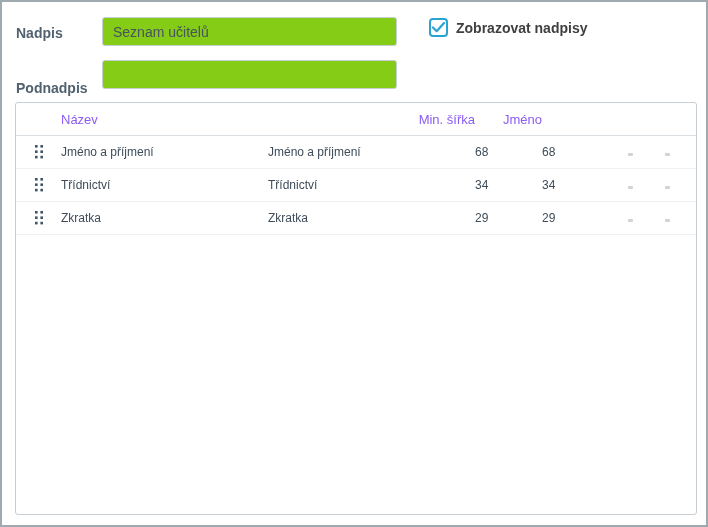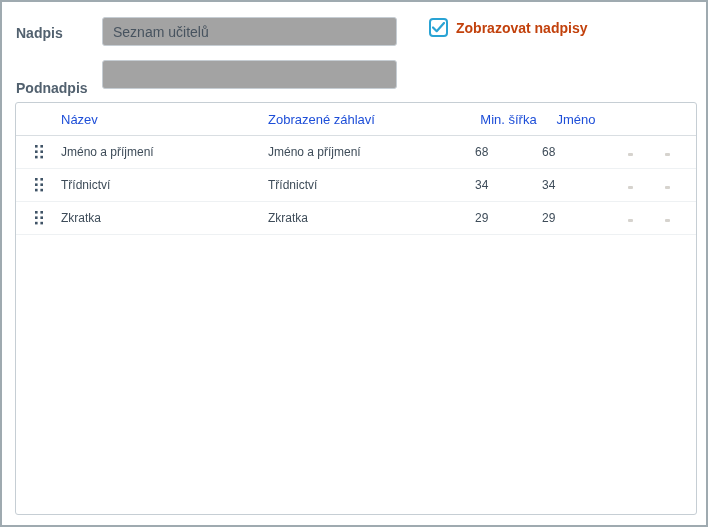--- a/index.html
+++ b/index.html
@@ -7,50 +7,50 @@
   .frame{
     position:relative;width:708px;height:527px;background:#fff;
     border:2px solid #9faab0;overflow:hidden;
     font-family:"Liberation Sans", sans-serif;
   }
   .field-label{
     position:absolute;left:14px;font-size:14px;font-weight:700;color:#52616f;
   }
   .text-input{
     position:absolute;left:100px;width:295px;height:29px;
-    border:1px solid #c6cdd3;border-radius:3px;background:#a3a3a3;
+    border:1px solid #c6cdd3;border-radius:3px;background:#84cc16;
     padding:0 10px;font-family:"Liberation Sans", sans-serif;
     font-size:14px;color:#47535f;outline:none;
   }
   .checkbox-group{
     position:absolute;left:427px;top:16px;display:flex;align-items:center;gap:8px;
   }
   .checkbox{
     width:19px;height:19px;border:2px solid #29a3d4;border-radius:4px;
     background:#fff;display:flex;align-items:center;justify-content:center;
     cursor:pointer;flex:none;
   }
   .checkbox svg{display:block;}
-  .checkbox-label{font-size:14px;font-weight:700;color:#c2410c;}
+  .checkbox-label{font-size:14px;font-weight:700;color:#404040;}
 
   .table{
     position:absolute;left:13px;top:100px;width:682px;height:413px;
     border:1px solid #c6ced4;border-radius:3px;background:#fff;
     display:flex;flex-direction:column;
   }
   .grid-row{
     display:grid;
     grid-template-columns:45px 207px 207px 67px 68px 40px 35px 1fr;
     align-items:center;height:33px;flex:none;
   }
-  .thead{border-bottom:1px solid #d9dee2;color:#1d4ed8;font-size:13px;}
+  .thead{border-bottom:1px solid #d9dee2;color:#8b5cf6;font-size:13px;}
   .trow{border-bottom:1px solid #eef1f3;color:#3e4c59;font-size:12px;}
   .cell{overflow:hidden;white-space:nowrap;}
   .num{text-align:left;}
-  .hc{text-align:center;}
+  .hc{text-align:right;}
   .c-handle{display:flex;justify-content:center;align-items:center;}
   .drag{display:flex;cursor:grab;padding:2px;}
   .tinydash{
     display:inline-block;width:5px;height:3px;background:#d6d3ce;border-radius:1px;
   }
   .c-d1,.c-d2{text-align:center;}
 </style>
 </head>
 <body>
 
@@ -68,21 +68,20 @@
         <path d="M1 5.5 L4.7 9.2 L12 1" fill="none" stroke="#29a3d4" stroke-width="2.2" stroke-linecap="round" stroke-linejoin="round"></path>
       </svg>
     </div>
     <div class="checkbox-label">Zobrazovat nadpisy</div>
   </div>
 
   <div class="table">
     <div class="grid-row thead">
       <div class="cell"></div>
       <div class="cell">Název</div>
-      <div class="cell">Zobrazené záhlaví</div>
       <div class="cell hc">Min. šířka</div>
       <div class="cell hc">Jméno</div>
       <div class="cell"></div>
       <div class="cell"></div>
       <div class="cell"></div>
     </div>
     <div id="table-body">
   <div class="grid-row trow">
     <div class="cell c-handle">
       <span class="drag">

